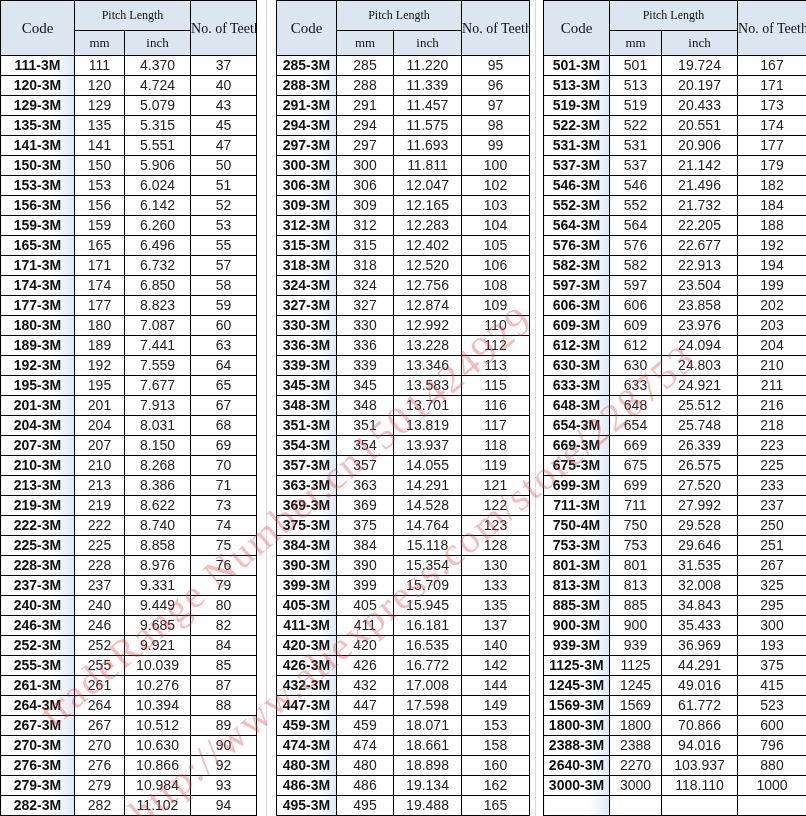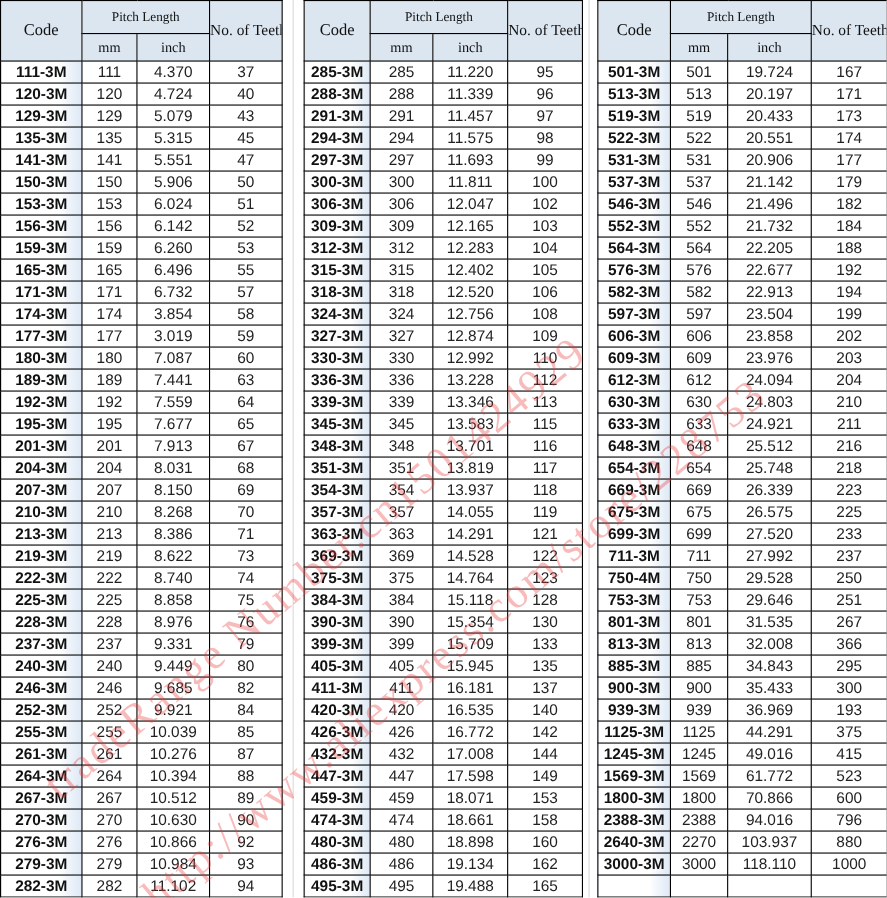--- a/index.html
+++ b/index.html
@@ -109,27 +109,27 @@
         </tr>
         <tr>
           <td class="code">171-3M</td>
           <td>171</td>
           <td>6.732</td>
           <td>57</td>
         </tr>
         <tr>
           <td class="code">174-3M</td>
           <td>174</td>
-          <td>3.854</td>
+          <td>6.850</td>
           <td>58</td>
         </tr>
         <tr>
           <td class="code">177-3M</td>
           <td>177</td>
-          <td>3.019</td>
+          <td>8.823</td>
           <td>59</td>
         </tr>
         <tr>
           <td class="code">180-3M</td>
           <td>180</td>
           <td>7.087</td>
           <td>60</td>
         </tr>
         <tr>
           <td class="code">189-3M</td>
@@ -700,21 +700,21 @@
         <tr>
           <td class="code">801-3M</td>
           <td>801</td>
           <td>31.535</td>
           <td>267</td>
         </tr>
         <tr>
           <td class="code">813-3M</td>
           <td>813</td>
           <td>32.008</td>
-          <td>366</td>
+          <td>325</td>
         </tr>
         <tr>
           <td class="code">885-3M</td>
           <td>885</td>
           <td>34.843</td>
           <td>295</td>
         </tr>
         <tr>
           <td class="code">900-3M</td>
           <td>900</td>

